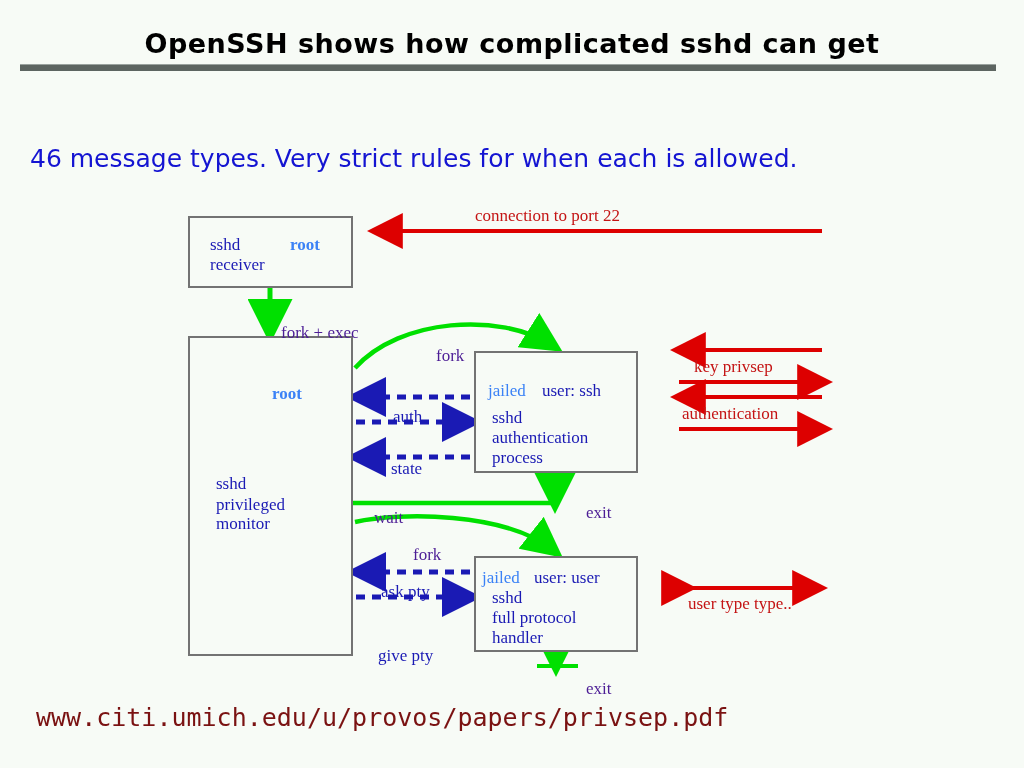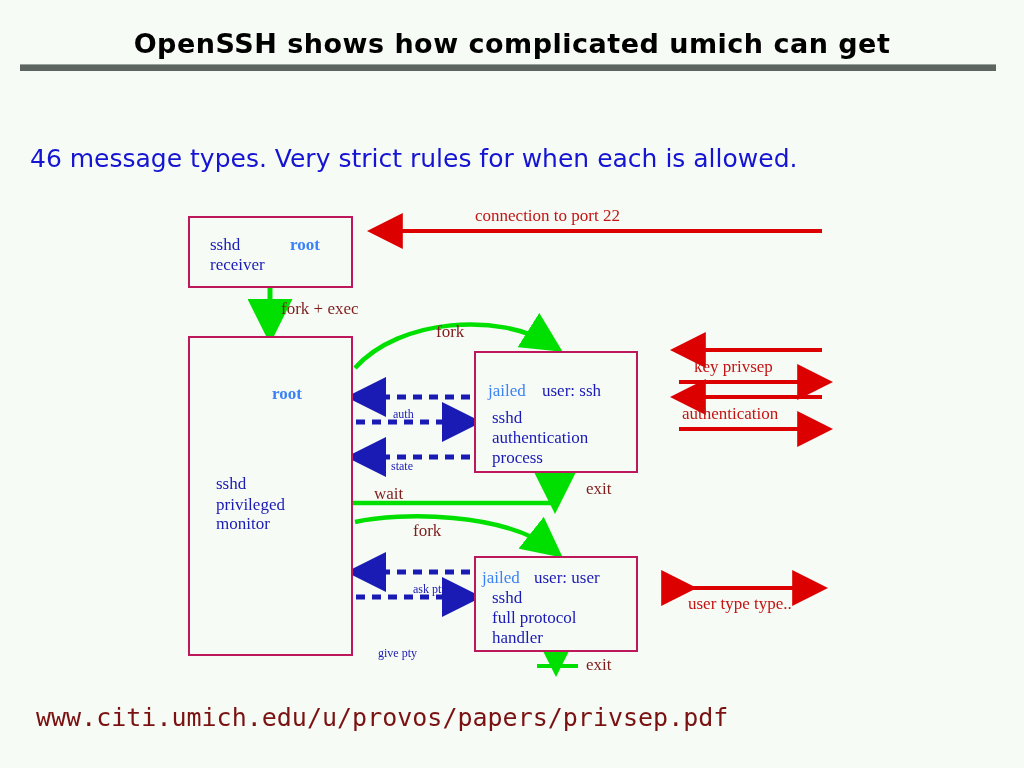--- a/index.html
+++ b/index.html
@@ -63,61 +63,62 @@
   #diagram {
     position: absolute;
     left: 0;
     top: 0;
     width: 1024px;
     height: 768px;
   }
   .pbox {
     position: absolute;
     box-sizing: border-box;
-    border: 2px solid #be185d;
+    border: 2px solid #737373;
     background: #f7fbf6;
   }
   .boxtext {
     position: absolute;
     font-family: "Liberation Serif", serif;
     font-size: 17px;
     line-height: 20px;
     white-space: nowrap;
   }
   .blue  { color: #1a1ab4; }
   .black { color: #3b82f6; }
   .lbl-green {
     position: absolute;
     font-family: "Liberation Serif", serif;
     font-size: 17px;
-    color: #7f1d1d;
-    white-space: nowrap;
+    color: #4c1d95;
+    white-space: nowrap;
+    margin-top: 24px;
   }
   .lbl-blue {
     position: absolute;
     font-family: "Liberation Serif", serif;
-    font-size: 12px;
+    font-size: 17px;
     color: #1a1ab4;
     white-space: nowrap;
   }
   .lbl-red {
     position: absolute;
     font-family: "Liberation Serif", serif;
     font-size: 17px;
     color: #c41414;
     white-space: nowrap;
   }
   svg { position: absolute; left: 0; top: 0; overflow: visible; }
 </style>
 </head>
 <body>
 
 <div id="slide">
 
-  <div id="slide-title">OpenSSH shows how complicated umich can get</div>
+  <div id="slide-title">OpenSSH shows how complicated sshd can get</div>
   <div id="title-rule"></div>
   <div id="subtitle">46 message types.  Very strict rules for when each is allowed.</div>
 
   <div id="diagram">
 
     <svg width="1024" height="768">
       <defs>
         <marker id="grnArrow" markerWidth="9" markerHeight="9" refX="6.2" refY="4.5" orient="auto">
           <path d="M0,0 L9,4.5 L0,9 Z" fill="#00e000"></path>
         </marker>
@@ -235,21 +236,21 @@
     <div class="lbl-blue" style="left:393px; top:407px;">auth</div>
 
     <div class="lbl-blue" style="left:391px; top:459px;">state</div>
 
     <div class="lbl-green" style="left:374px; top:484px;">wait</div>
 
     <div class="lbl-green" style="left:586px; top:479px;">exit</div>
 
     <div class="lbl-green" style="left:413px; top:521px;">fork</div>
 
-    <div class="lbl-blue" style="left:381px; top:582px;margin-left:32px;">ask pty</div>
+    <div class="lbl-blue" style="left:381px; top:582px;">ask pty</div>
 
     <div class="lbl-blue" style="left:378px; top:646px;">give pty</div>
 
     <div class="lbl-green" style="left:586px; top:655px;">exit</div>
 
     <div class="lbl-red" style="left:694px; top:357px;">key privsep</div>
 
     <div class="lbl-red" style="left:682px; top:404px;">authentication</div>
 
     <div class="lbl-red" style="left:688px; top:594px;">user type type..</div>

